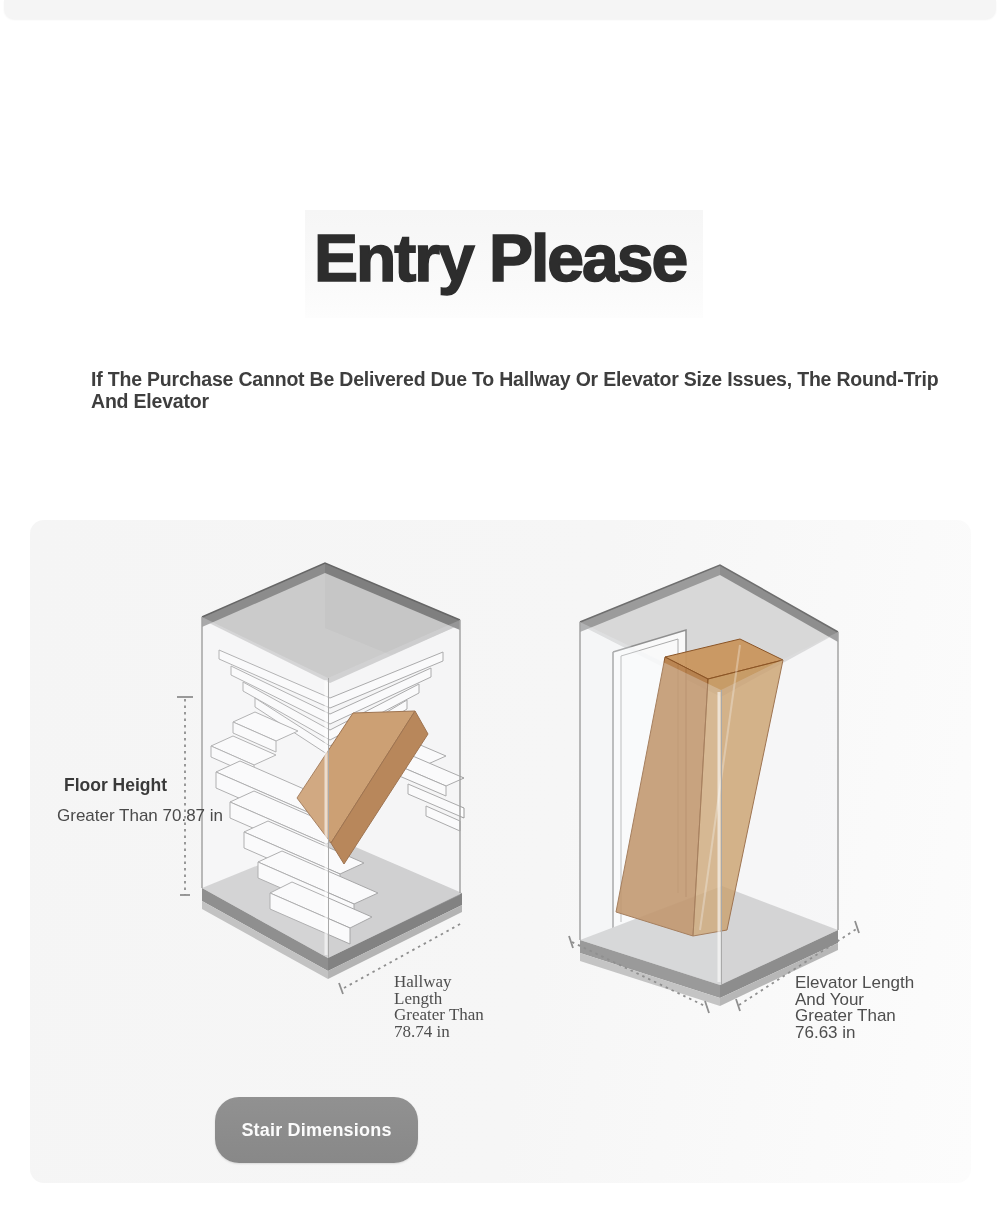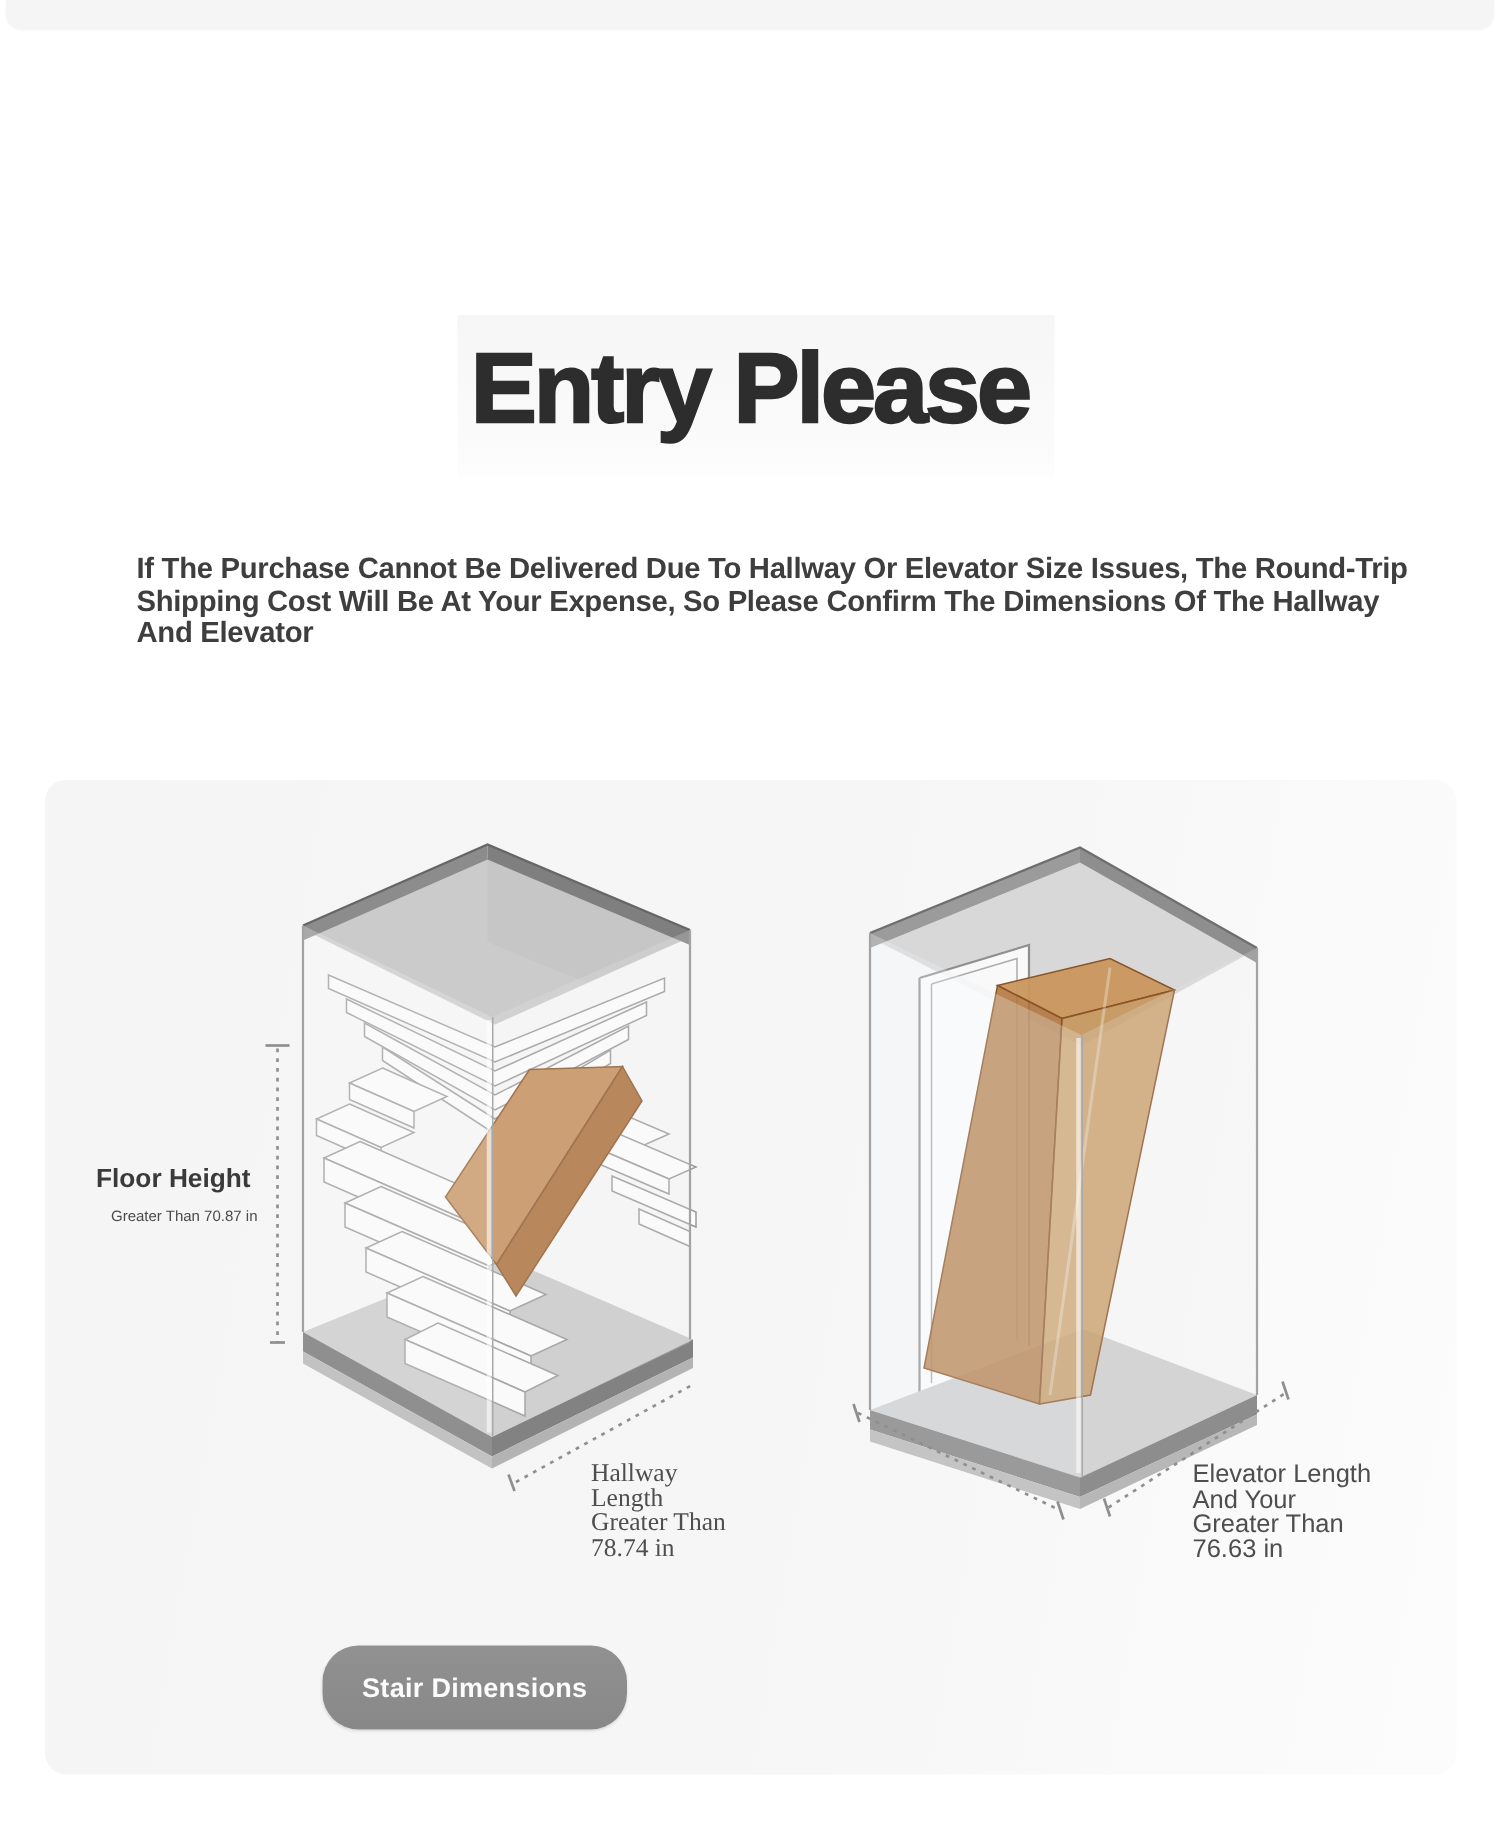--- a/index.html
+++ b/index.html
@@ -34,33 +34,33 @@
     background:linear-gradient(100deg,#f5f5f5 0%,#f6f6f6 55%,#fcfcfc 100%);
     border-radius:14px;
   }
   svg.art { position:absolute; left:0; top:0; pointer-events:none; }
 
   .floor-height-title {
     position:absolute; left:64px; top:775px;
     font-size:17.5px; font-weight:700; color:#3a3a3a;
   }
   .floor-height-value {
-    position:absolute; left:74px; top:806px;
-    font-size:10px; font-weight:400; color:#4a4a4a;
+    position:absolute; left:57px; top:806px;
+    font-size:17px; font-weight:400; color:#4a4a4a;
   }
   .measure-label {
     position:absolute; font-size:17px; font-weight:400; color:#4e4e4e;
     line-height:16.5px;
   }
   .measure-label span { display:block; white-space:nowrap; }
   .hallway-label { left:394px; top:974px;font-family:Liberation Serif, serif; }
   .elevator-label { left:795px; top:975px; }
 
   .pill-button {
-    position:absolute; height:56px; border:none; border-radius:24px;
+    position:absolute; height:66px; border:none; border-radius:24px;
     background:linear-gradient(180deg,#919191 0%,#888888 100%);
     color:#fbfbfb; font-family:"Liberation Sans", sans-serif;
     font-weight:700; cursor:pointer;
     display:flex; align-items:center; justify-content:center;
     box-shadow:0 1px 2px rgba(0,0,0,0.12);
   }
   .stair-button { left:215px; top:1097px; width:203px; font-size:18px; letter-spacing:0.2px; }
   .elevator-button { left:627px; top:1097px; width:199px; font-size:16.5px; }
 </style>
 </head>
@@ -68,21 +68,20 @@
 
 <div class="page">
 
   <div class="top-bar"></div>
 
   <div class="title-backdrop"></div>
   <h1 class="page-title">Entry Please</h1>
 
   <div class="notice-text">
     <span>If The Purchase Cannot Be Delivered Due To Hallway Or Elevator Size Issues, The Round-Trip</span>
-    <span>Shipping Cost Will Be At Your Expense, So Please Confirm The Dimensions Of The Hallway</span>
     <span>And Elevator</span>
   </div>
 
   <div class="diagram-panel"></div>
 
   <svg class="art" width="1000" height="1215" viewBox="0 0 1000 1215">
 
     <g>
 
       <polygon points="202,617 325,563 460,620 460,895 328,958 202,888" fill="#fbfbfc" opacity="0.6"></polygon>

